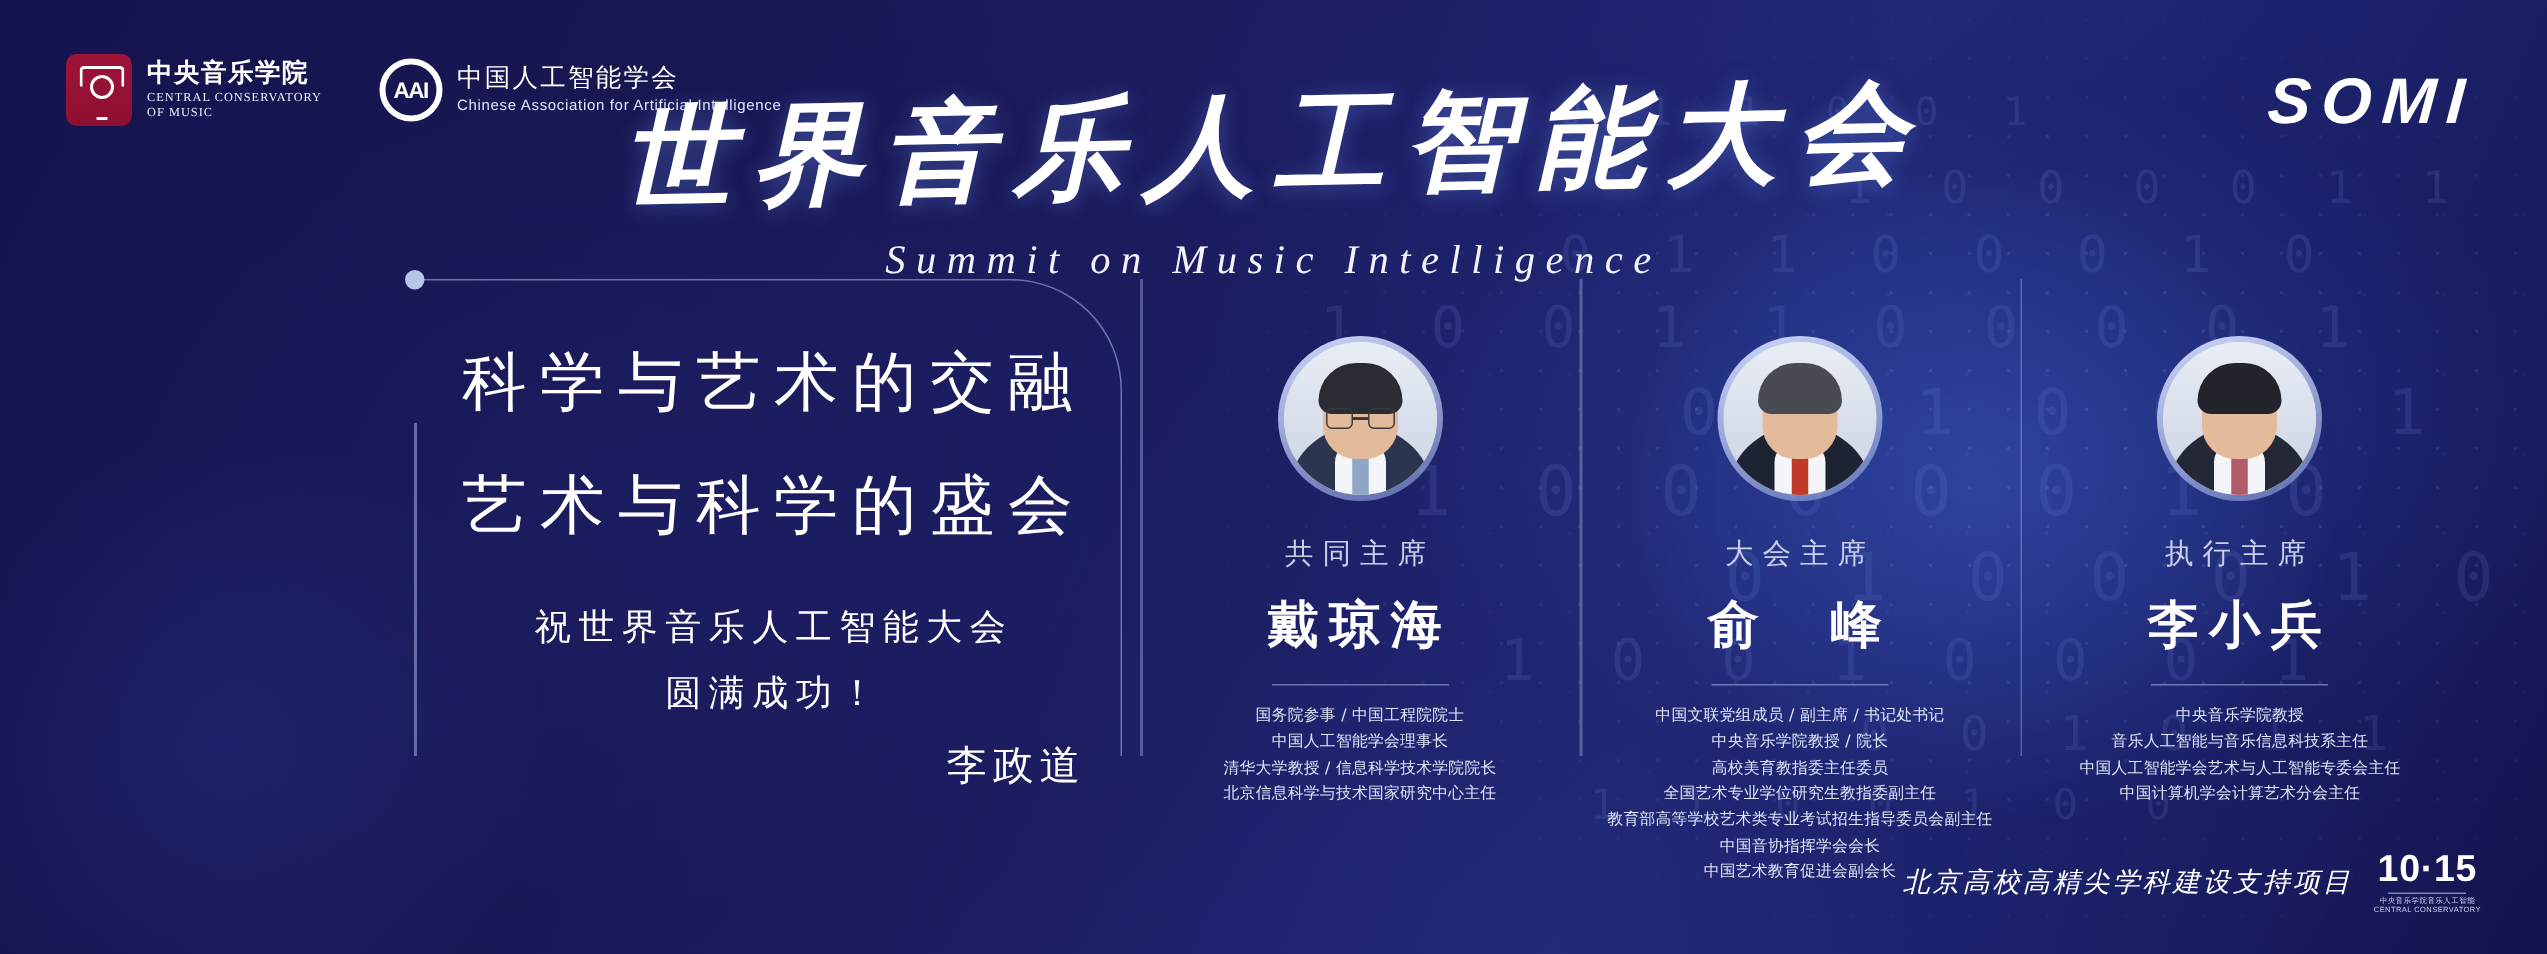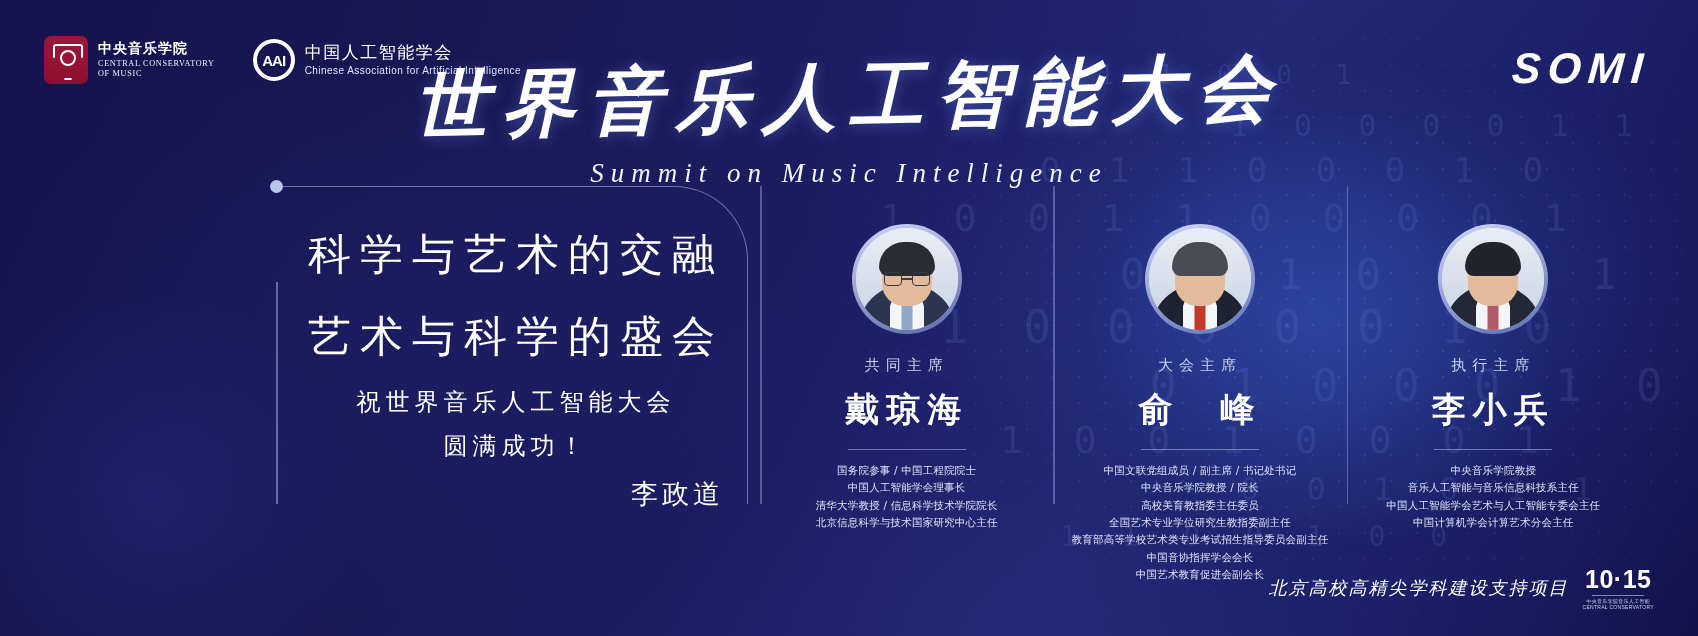--- a/index.html
+++ b/index.html
@@ -63,22 +63,22 @@
     content: ""; position: absolute; left: 9px; top: 8px; width: 26px; height: 32px;
     border: 2px solid #ffffff; border-radius: 3px;
     clip-path: polygon(0 0,100% 0,100% 38%,62% 38%,62% 100%,38% 100%,38% 38%,0 38%);
   }
   .ccom-mark::after {
     content: ""; position: absolute; left: 16px; top: 14px; width: 12px; height: 12px;
     border: 2px solid #ffffff; border-radius: 50%;
   }
   .ccom-text { line-height: 1.08; }
   .ccom-cn {
-    font-size: 14px; color: #ffffff; font-weight: 700; letter-spacing: 1px;
-    font-family: Liberation Mono, monospace;
+    font-size: 17px; color: #ffffff; font-weight: 700; letter-spacing: 1px;
+    font-family: Liberation Sans, sans-serif;
   }
   .ccom-en {
     font-size: 8.2px; color: #f0f2ff; letter-spacing: 0.7px; margin-top: 3px;
     font-family: "Liberation Serif", serif;
   }
   .ccom-en div { margin-top: 1px; }
 
   .caai-logo { display: flex; align-items: center; gap: 10px; }
   .caai-mark {
     width: 42px; height: 42px; border-radius: 50%;
@@ -132,21 +132,21 @@
     border-radius: 50%; background: #b9c4ea;
   }
   .quote-text { position: absolute; left: 10px; top: 40px; width: 460px; color: #ffffff; text-align: center; }
   .q-line1, .q-line2 {
     font-size: 43px; letter-spacing: 9px; font-weight: 400;
     font-family: "DejaVu Sans", sans-serif; white-space: nowrap;
   }
   .q-line2 { margin-top: 24px; }
   .q-line3, .q-line4 {
     font-size: 24px; letter-spacing: 5px; font-family: "DejaVu Sans", sans-serif;
-    margin-top: 20px; white-space: nowrap;
+    margin-top: 36px; white-space: nowrap;
   }
   .q-line4 { margin-top: 12px; }
   .q-sign {
     margin-top: 14px; text-align: right; padding-right: 22px;
     font-size: 27px; letter-spacing: 4px; font-family: "DejaVu Sans", sans-serif;
   }
 
   
   .speakers { position: absolute; left: 760px; top: 186px; width: 880px; height: 320px; display: flex; }
   .speaker { position: relative; flex: 1; text-align: center; padding-top: 38px; }
@@ -170,21 +170,21 @@
   .av-tie { position: absolute; left: 50%; bottom: -6px; width: 11px; height: 34px; transform: translateX(-50%); border-radius: 3px; }
   .av-head { position: absolute; left: 50%; top: 20px; width: 50px; height: 58px; transform: translateX(-50%); border-radius: 26px 26px 23px 23px; background: #e4bb9a; }
   .av-hair { position: absolute; left: 50%; top: 14px; width: 56px; height: 34px; transform: translateX(-50%); border-radius: 28px 28px 10px 10px; }
   .av-glasses { position: absolute; left: 50%; top: 44px; width: 46px; height: 14px; transform: translateX(-50%); }
   .av-glasses i { position: absolute; top: 0; width: 18px; height: 14px; border: 1.6px solid #3a3a40; border-radius: 4px; }
   .av-glasses i:first-child { left: 0; }
   .av-glasses i:last-child { right: 0; }
   .av-glasses b { position: absolute; left: 18px; top: 6px; width: 10px; height: 1.6px; background: #3a3a40; }
 
   .sp-role {
-    margin-top: 22px; font-size: 15px; color: #c7cfe8;
+    margin-top: 22px; font-size: 19px; color: #c7cfe8;
     letter-spacing: 6px; font-family: Liberation Mono, monospace;
   }
   .sp-name {
     margin-top: 12px; font-size: 34px; color: #ffffff; font-weight: 700;
     letter-spacing: 7px; font-family: "DejaVu Sans", sans-serif;
     white-space: pre;
   }
   .sp-rule {
     width: 118px; height: 1px; margin: 16px auto 0;
     background: rgba(175,190,240,0.55);

